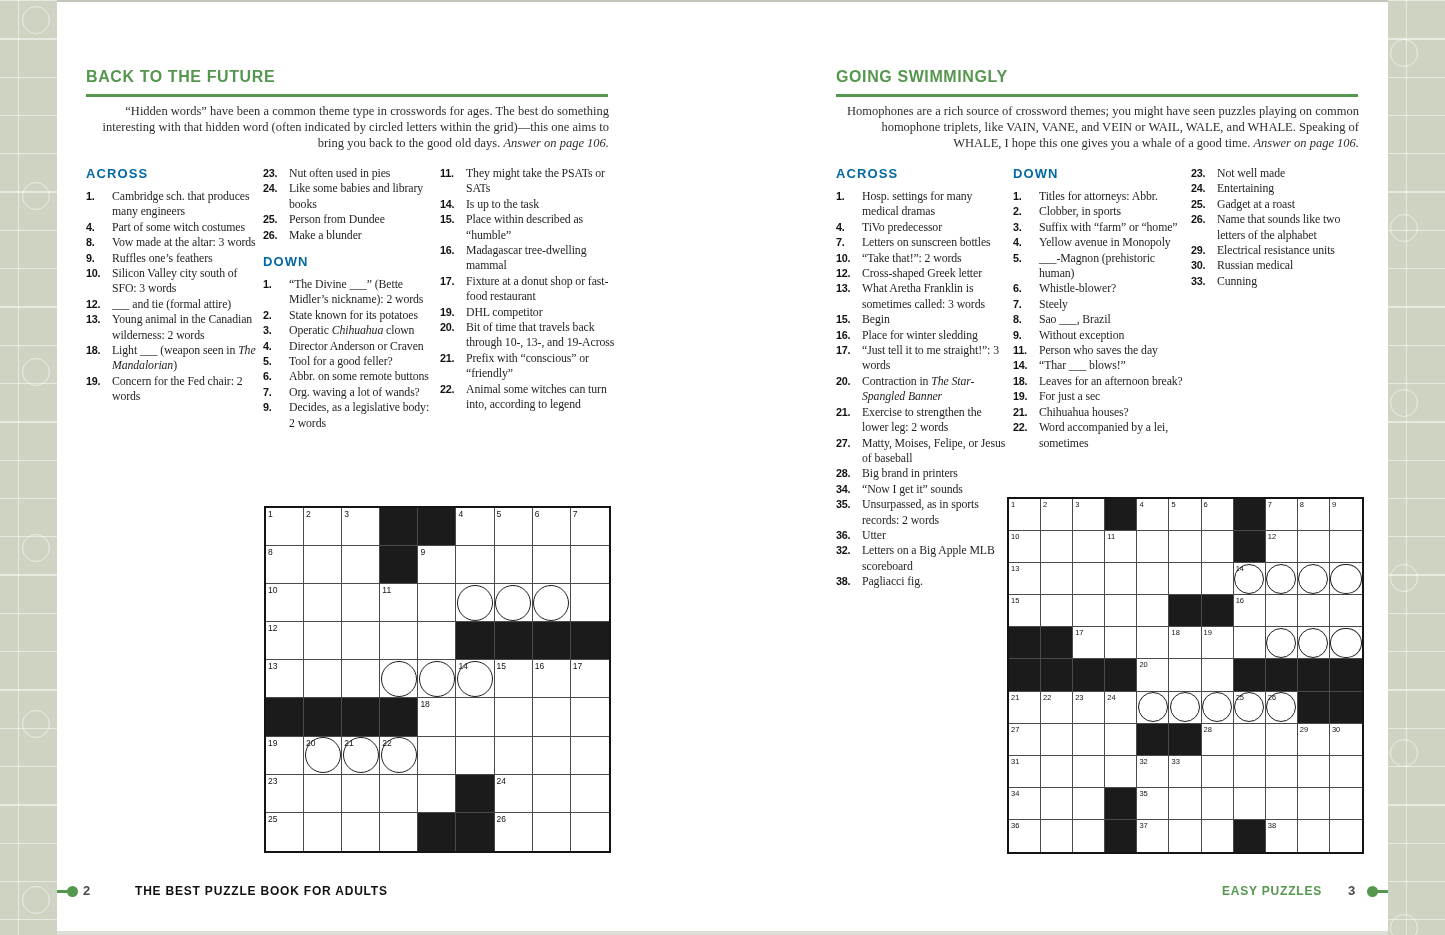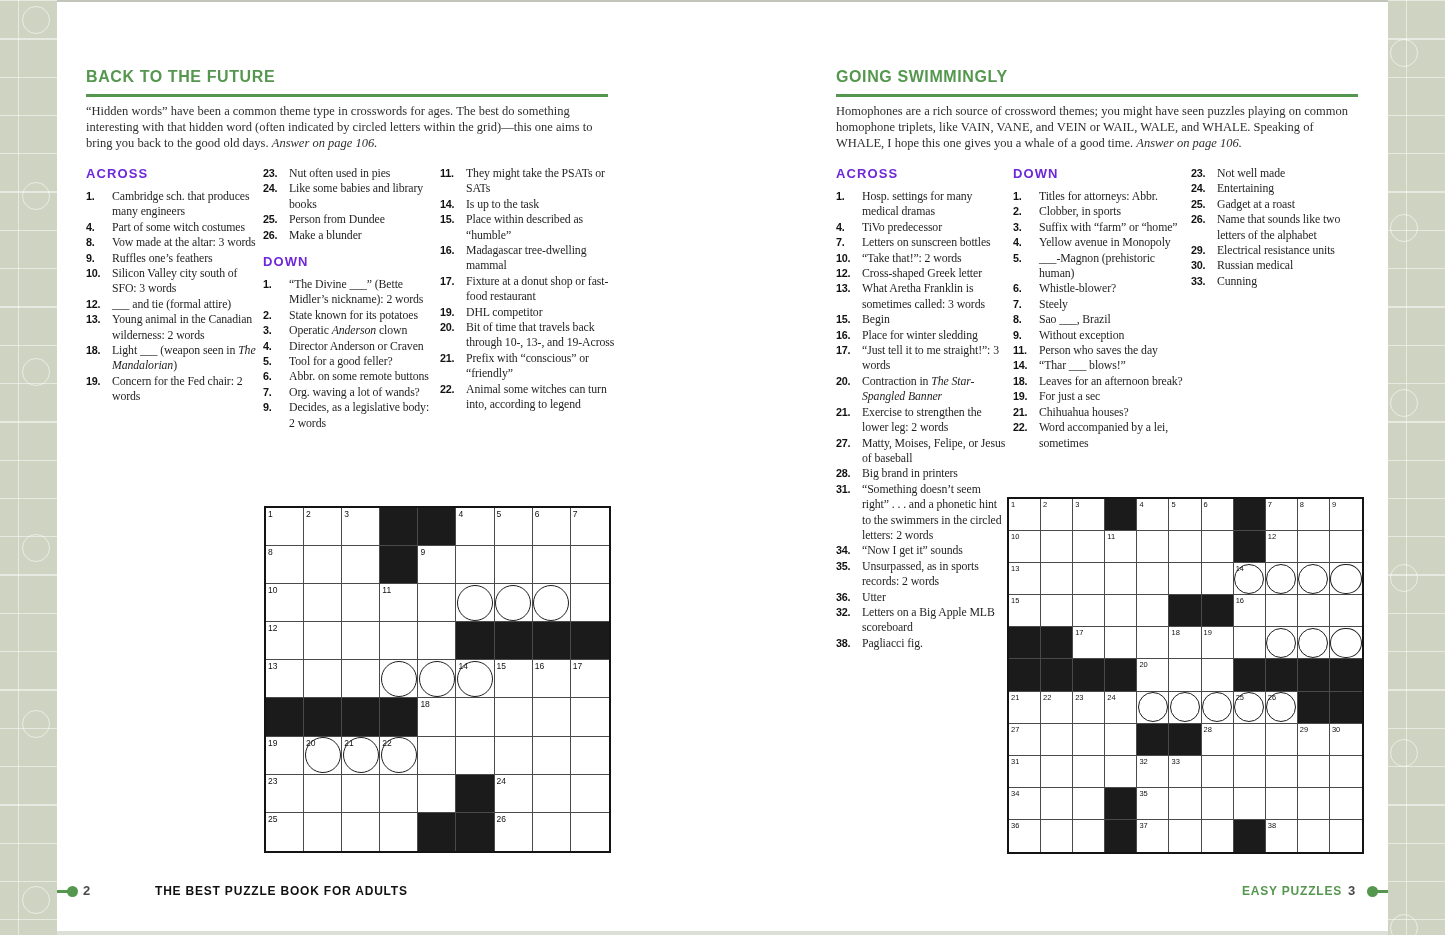--- a/index.html
+++ b/index.html
@@ -20,29 +20,29 @@
   .hairline-top{position:absolute;left:57px;right:57px;top:0;height:2px;background:#c2c6ba;}
   .hairline-bottom{position:absolute;left:57px;right:57px;bottom:0;height:4px;background:#dcdfd5;}
 
   
   .ptitle{
     position:absolute;top:63px;font-family:"Liberation Sans",sans-serif;
     font-weight:900;font-size:16px;line-height:28px;letter-spacing:.6px;color:#55974e;
   }
   .prule{position:absolute;top:94px;width:522px;height:3px;background:#55974e;}
   .intro{
-    position:absolute;top:104px;width:523px;font-size:12.5px;line-height:15.8px;color:#2e2e2e;
+    position:absolute;top:104px;width:523px;font-size:12.5px;line-height:15.8px;color:#2e2e2e;text-align:right;
   }
   .intro i{font-style:italic;}
 
   
   .col{position:absolute;top:166px;}
   .clue-header{
     font-family:"Liberation Sans",sans-serif;font-weight:900;font-size:13px;
-    letter-spacing:1.1px;color:#6d28d9;margin:0 0 8px 0;line-height:15px;
+    letter-spacing:1.1px;color:#0369a1;margin:0 0 8px 0;line-height:15px;
   }
   .clue-header.mid{margin-top:11px;}
   .clue{display:flex;align-items:flex-start;}
   .cn{
     flex:none;width:26px;font-family:"Liberation Sans",sans-serif;font-weight:800;
     font-size:10.8px;line-height:15.4px;letter-spacing:-.2px;color:#111;
   }
   .ct{flex:1;font-size:11.8px;line-height:15.4px;letter-spacing:-.1px;color:#1f1f1f;}
   .ct i{font-style:italic;}
 
@@ -63,21 +63,21 @@
 
   
   .footer-line{position:absolute;height:3px;background:#55974e;top:890px;}
   .footer-dot{position:absolute;width:11px;height:11px;border-radius:50%;background:#55974e;top:886px;}
   .pagenum{
     position:absolute;top:883px;font-family:"Liberation Sans",sans-serif;
     font-weight:800;font-size:13px;color:#4a4a4a;
   }
   .footer-label{
     position:absolute;top:884px;font-family:"Liberation Sans",sans-serif;
-    font-weight:900;font-size:12px;letter-spacing:.8px;margin-left:20px;
+    font-weight:900;font-size:12px;letter-spacing:.8px;
   }
   .footer-label.book{color:#111;}
   .footer-label.section{color:#55974e;}
 </style>
 </head>
 <body>
 
 <div class="edge left">
     <div class="edge-circ" style="left: 22px; top: 6px;"></div>
     <div class="edge-circ" style="left: 22px; top: 182px;"></div>
@@ -160,21 +160,21 @@
     <div class="clue">
       <span class="cn">1.</span>
       <div class="ct"><span>“The Divine ___” (Bette Midler’s nickname): 2 words</span></div>
     </div>
     <div class="clue">
       <span class="cn">2.</span>
       <div class="ct"><span>State known for its potatoes</span></div>
     </div>
     <div class="clue">
       <span class="cn">3.</span>
-      <div class="ct"><span>Operatic </span><i>Anderson</i><span> clown</span></div>
+      <div class="ct"><span>Operatic </span><i>Chihuahua</i><span> clown</span></div>
     </div>
     <div class="clue">
       <span class="cn">4.</span>
       <div class="ct"><span>Director Anderson or Craven</span></div>
     </div>
     <div class="clue">
       <span class="cn">5.</span>
       <div class="ct"><span>Tool for a good feller?</span></div>
     </div>
     <div class="clue">
@@ -427,24 +427,20 @@
       <span class="cn">21.</span>
       <div class="ct"><span>Exercise to strengthen the lower leg: 2 words</span></div>
     </div>
     <div class="clue">
       <span class="cn">27.</span>
       <div class="ct"><span>Matty, Moises, Felipe, or Jesus of baseball</span></div>
     </div>
     <div class="clue">
       <span class="cn">28.</span>
       <div class="ct"><span>Big brand in printers</span></div>
-    </div>
-    <div class="clue">
-      <span class="cn">31.</span>
-      <div class="ct"><span>“Something doesn’t seem right” . . . and a phonetic hint to the swimmers in the circled letters: 2 words</span></div>
     </div>
     <div class="clue">
       <span class="cn">34.</span>
       <div class="ct"><span>“Now I get it” sounds</span></div>
     </div>
     <div class="clue">
       <span class="cn">35.</span>
       <div class="ct"><span>Unsurpassed, as in sports records: 2 words</span></div>
     </div>
     <div class="clue">

